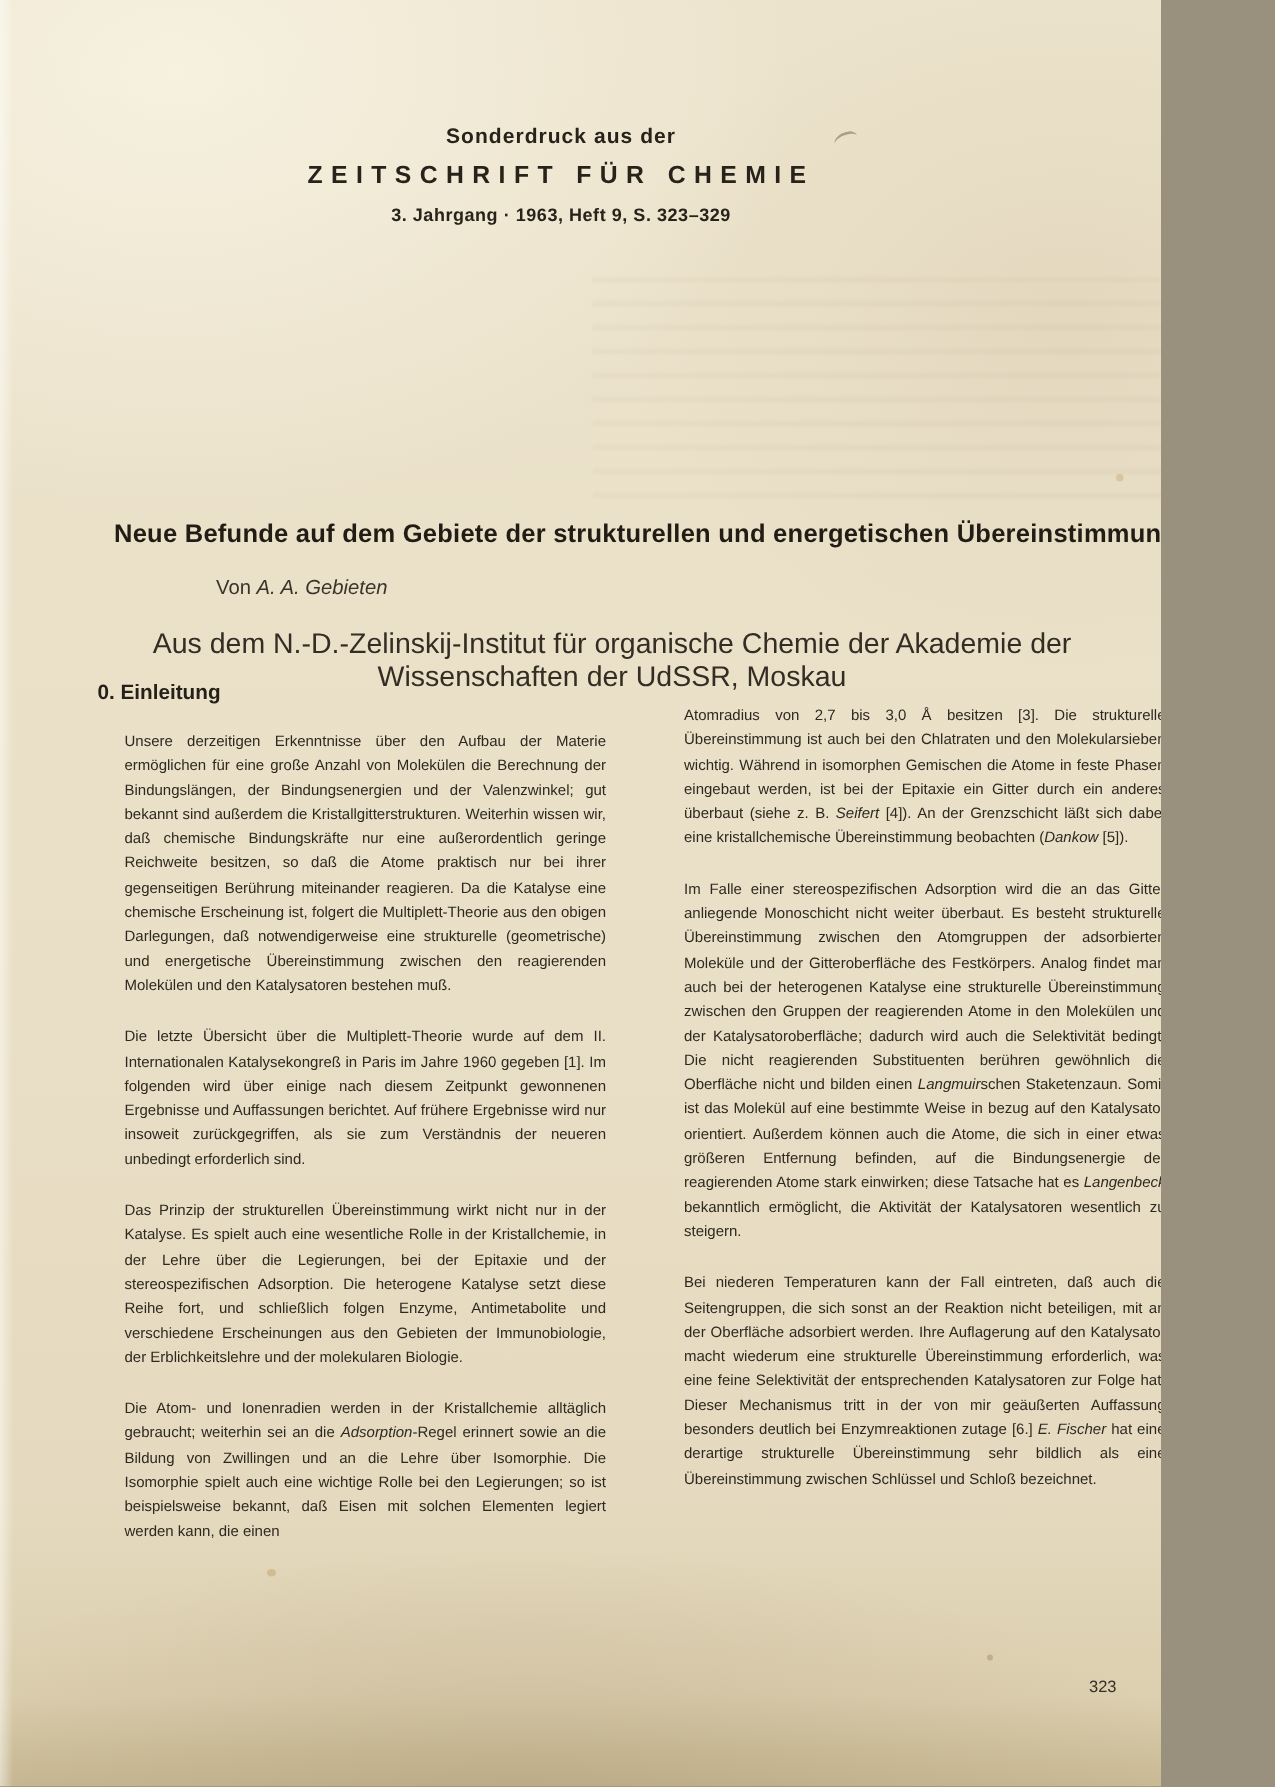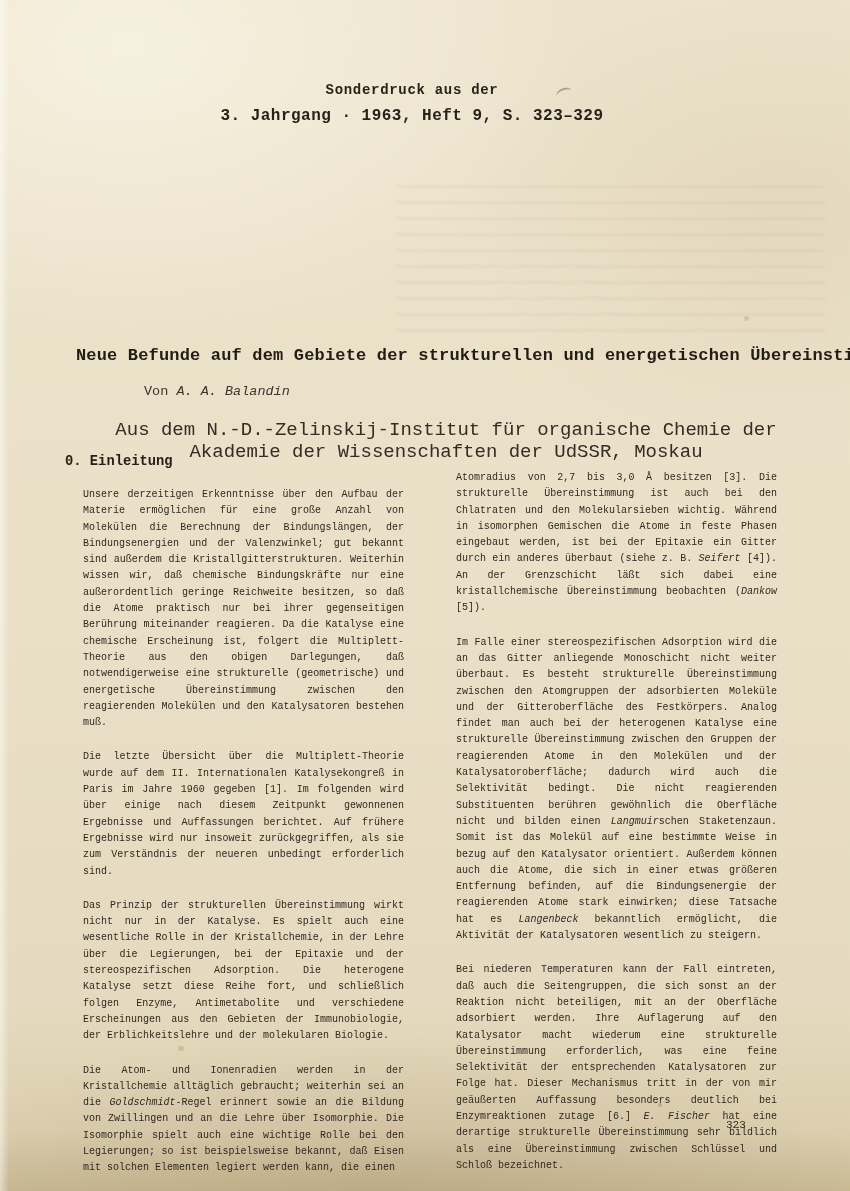--- a/index.html
+++ b/index.html
@@ -1,23 +1,23 @@
 <!DOCTYPE html>
 <html lang="de"><head>
 <meta charset="utf-8">
 <style>
   html, body {
     margin: 0; padding: 0;
     background: #9a907e;
   }
   .page {
     position: relative;
-    width: 850px; height: 1191px;
+    width: 774px; height: 1191px;
     overflow: hidden;
-    font-family: Liberation Mono, monospace;
+    font-family: Liberation Sans, sans-serif;
     color: #2f2a21;
     background:
       radial-gradient(120% 55% at 15% 4%, rgba(255,252,240,0.55) 0%, rgba(255,252,240,0) 45%),
       radial-gradient(70% 35% at 92% 18%, rgba(214,198,168,0.35) 0%, rgba(214,198,168,0) 55%),
       radial-gradient(90% 22% at 45% 101%, rgba(146,124,88,0.25) 0%, rgba(146,124,88,0) 65%),
       linear-gradient(180deg, #ece3cc 0%, #eae0c8 50%, #e5dabf 84%, #dccfaf 95%, #c9ba94 100%);
   }
   .edge-left {
     position: absolute; left: 0; top: 0; bottom: 0; width: 9px;
     background: linear-gradient(90deg, rgba(255,255,252,0.5), rgba(255,255,252,0));
@@ -43,21 +43,21 @@
   .stain-2 { left: 744px; top: 316px;  width: 5px; height: 5px; background: rgba(170,128,58,0.25); }
   .stain-3 { left: 658px; top: 1103px; width: 4px; height: 4px; background: rgba(130,98,50,0.30); }
 
   .journal-header {
     position: absolute; top: 82px; left: 0; right: 26px;
     text-align: center;
     color: #27221a;
   }
   .header-line1 { font-size: 14px;   font-weight: bold; letter-spacing: 0.05em; }
   .header-line2 { font-size: 16.5px; font-weight: bold; letter-spacing: 0.34em; margin-top: 10px; }
-  .header-line3 { font-size: 16px; font-weight: bold; letter-spacing: 0.03em; margin-top: 9px; }
+  .header-line3 { font-size: 12px; font-weight: bold; letter-spacing: 0.03em; margin-top: 9px; }
 
   .article-title {
     position: absolute; top: 346px; left: 76px; right: 30px;
     margin: 0;
     font-size: 17px; font-weight: bold;
     letter-spacing: 0.01em;
     white-space: nowrap;
     color: #211c14;
   }
   .byline {
@@ -107,38 +107,39 @@
 
   <div class="edge-left"></div>
   <div class="show-through"></div>
   <div class="pencil-mark"></div>
   <div class="stain stain-1"></div>
   <div class="stain stain-2"></div>
   <div class="stain stain-3"></div>
 
   <header class="journal-header">
     <div class="header-line1">Sonderdruck aus der</div>
+    <div class="header-line2">ZEITSCHRIFT FÜR CHEMIE</div>
     <div class="header-line3">3. Jahrgang · 1963, Heft 9, S. 323–329</div>
   </header>
 
   <h1 class="article-title">Neue Befunde auf dem Gebiete der strukturellen und energetischen Übereinstimmung</h1>
 
   <div class="byline">
-    <span>Von </span><em>A. A. Balandin</em>
+    <span>Von </span><em>A. A. Gebieten</em>
   </div>
 
   <div class="affiliation">Aus dem N.-D.-Zelinskij-Institut für organische Chemie der Akademie der Wissenschaften der UdSSR, Moskau</div>
 
   <main class="columns">
     <div class="col">
         <h3 class="sec-heading">0. Einleitung</h3>
         <p class="body-para">Unsere derzeitigen Erkenntnisse über den Aufbau der Materie ermöglichen für eine große Anzahl von Molekülen die Berechnung der Bindungslängen, der Bindungsenergien und der Valenzwinkel; gut bekannt sind außerdem die Kristallgitterstrukturen. Weiterhin wissen wir, daß chemische Bindungskräfte nur eine außerordentlich geringe Reichweite besitzen, so daß die Atome praktisch nur bei ihrer gegenseitigen Berührung miteinander reagieren. Da die Katalyse eine chemische Erscheinung ist, folgert die Multiplett-Theorie aus den obigen Darlegungen, daß notwendigerweise eine strukturelle (geometrische) und energetische Übereinstimmung zwischen den reagierenden Molekülen und den Katalysatoren bestehen muß.</p>
         <p class="body-para">Die letzte Übersicht über die Multiplett-Theorie wurde auf dem II. Internationalen Katalysekongreß in Paris im Jahre 1960 gegeben [1]. Im folgenden wird über einige nach diesem Zeitpunkt gewonnenen Ergebnisse und Auffassungen berichtet. Auf frühere Ergebnisse wird nur insoweit zurückgegriffen, als sie zum Verständnis der neueren unbedingt erforderlich sind.</p>
         <p class="body-para">Das Prinzip der strukturellen Übereinstimmung wirkt nicht nur in der Katalyse. Es spielt auch eine wesentliche Rolle in der Kristallchemie, in der Lehre über die Legierungen, bei der Epitaxie und der stereospezifischen Adsorption. Die heterogene Katalyse setzt diese Reihe fort, und schließlich folgen Enzyme, Antimetabolite und verschiedene Erscheinungen aus den Gebieten der Immunobiologie, der Erblichkeitslehre und der molekularen Biologie.</p>
-        <p class="body-para">Die Atom- und Ionenradien werden in der Kristallchemie alltäglich gebraucht; weiterhin sei an die <em>Goldschmidt</em>-Regel erinnert sowie an die Bildung von Zwillingen und an die Lehre über Isomorphie. Die Isomorphie spielt auch eine wichtige Rolle bei den Legierungen; so ist beispielsweise bekannt, daß Eisen mit solchen Elementen legiert werden kann, die einen</p>
+        <p class="body-para">Die Atom- und Ionenradien werden in der Kristallchemie alltäglich gebraucht; weiterhin sei an die <em>Adsorption</em>-Regel erinnert sowie an die Bildung von Zwillingen und an die Lehre über Isomorphie. Die Isomorphie spielt auch eine wichtige Rolle bei den Legierungen; so ist beispielsweise bekannt, daß Eisen mit solchen Elementen legiert werden kann, die einen</p>
       </div>
     <div class="col">
         <p class="body-para">Atomradius von 2,7 bis 3,0 Å besitzen [3]. Die strukturelle Übereinstimmung ist auch bei den Chlatraten und den Molekularsieben wichtig. Während in isomorphen Gemischen die Atome in feste Phasen eingebaut werden, ist bei der Epitaxie ein Gitter durch ein anderes überbaut (siehe z. B. <em>Seifert</em> [4]). An der Grenzschicht läßt sich dabei eine kristallchemische Übereinstimmung beobachten (<em>Dankow</em> [5]).</p>
         <p class="body-para">Im Falle einer stereospezifischen Adsorption wird die an das Gitter anliegende Monoschicht nicht weiter überbaut. Es besteht strukturelle Übereinstimmung zwischen den Atomgruppen der adsorbierten Moleküle und der Gitteroberfläche des Festkörpers. Analog findet man auch bei der heterogenen Katalyse eine strukturelle Übereinstimmung zwischen den Gruppen der reagierenden Atome in den Molekülen und der Katalysatoroberfläche; dadurch wird auch die Selektivität bedingt. Die nicht reagierenden Substituenten berühren gewöhnlich die Oberfläche nicht und bilden einen <em>Langmuir</em>schen Staketenzaun. Somit ist das Molekül auf eine bestimmte Weise in bezug auf den Katalysator orientiert. Außerdem können auch die Atome, die sich in einer etwas größeren Entfernung befinden, auf die Bindungsenergie der reagierenden Atome stark einwirken; diese Tatsache hat es <em>Langenbeck</em> bekanntlich ermöglicht, die Aktivität der Katalysatoren wesentlich zu steigern.</p>
         <p class="body-para">Bei niederen Temperaturen kann der Fall eintreten, daß auch die Seitengruppen, die sich sonst an der Reaktion nicht beteiligen, mit an der Oberfläche adsorbiert werden. Ihre Auflagerung auf den Katalysator macht wiederum eine strukturelle Übereinstimmung erforderlich, was eine feine Selektivität der entsprechenden Katalysatoren zur Folge hat. Dieser Mechanismus tritt in der von mir geäußerten Auffassung besonders deutlich bei Enzymreaktionen zutage [6.] <em>E. Fischer</em> hat eine derartige strukturelle Übereinstimmung sehr bildlich als eine Übereinstimmung zwischen Schlüssel und Schloß bezeichnet.</p>
       </div>
   </main>
 
   <div class="page-number">323</div>
 

